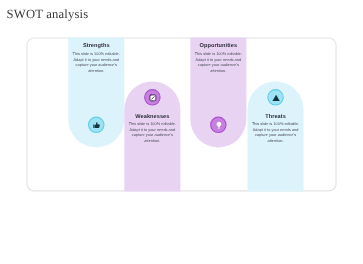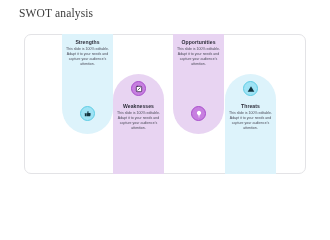--- a/index.html
+++ b/index.html
@@ -11,21 +11,21 @@
     width: 330px;
     height: 186px;
     overflow: hidden;
     font-family: "Liberation Sans", sans-serif;
     position: relative;
   }
 
   
   #slide-title {
     position: absolute;
-    left: 19px;
+    left: 6px;
     top: 7px;
     font-family: "Liberation Serif", serif;
     font-size: 11.5px;
     color: #3b3b3b;
     letter-spacing: 0.15px;
     white-space: nowrap;
   }
 
   
   #content-card {

